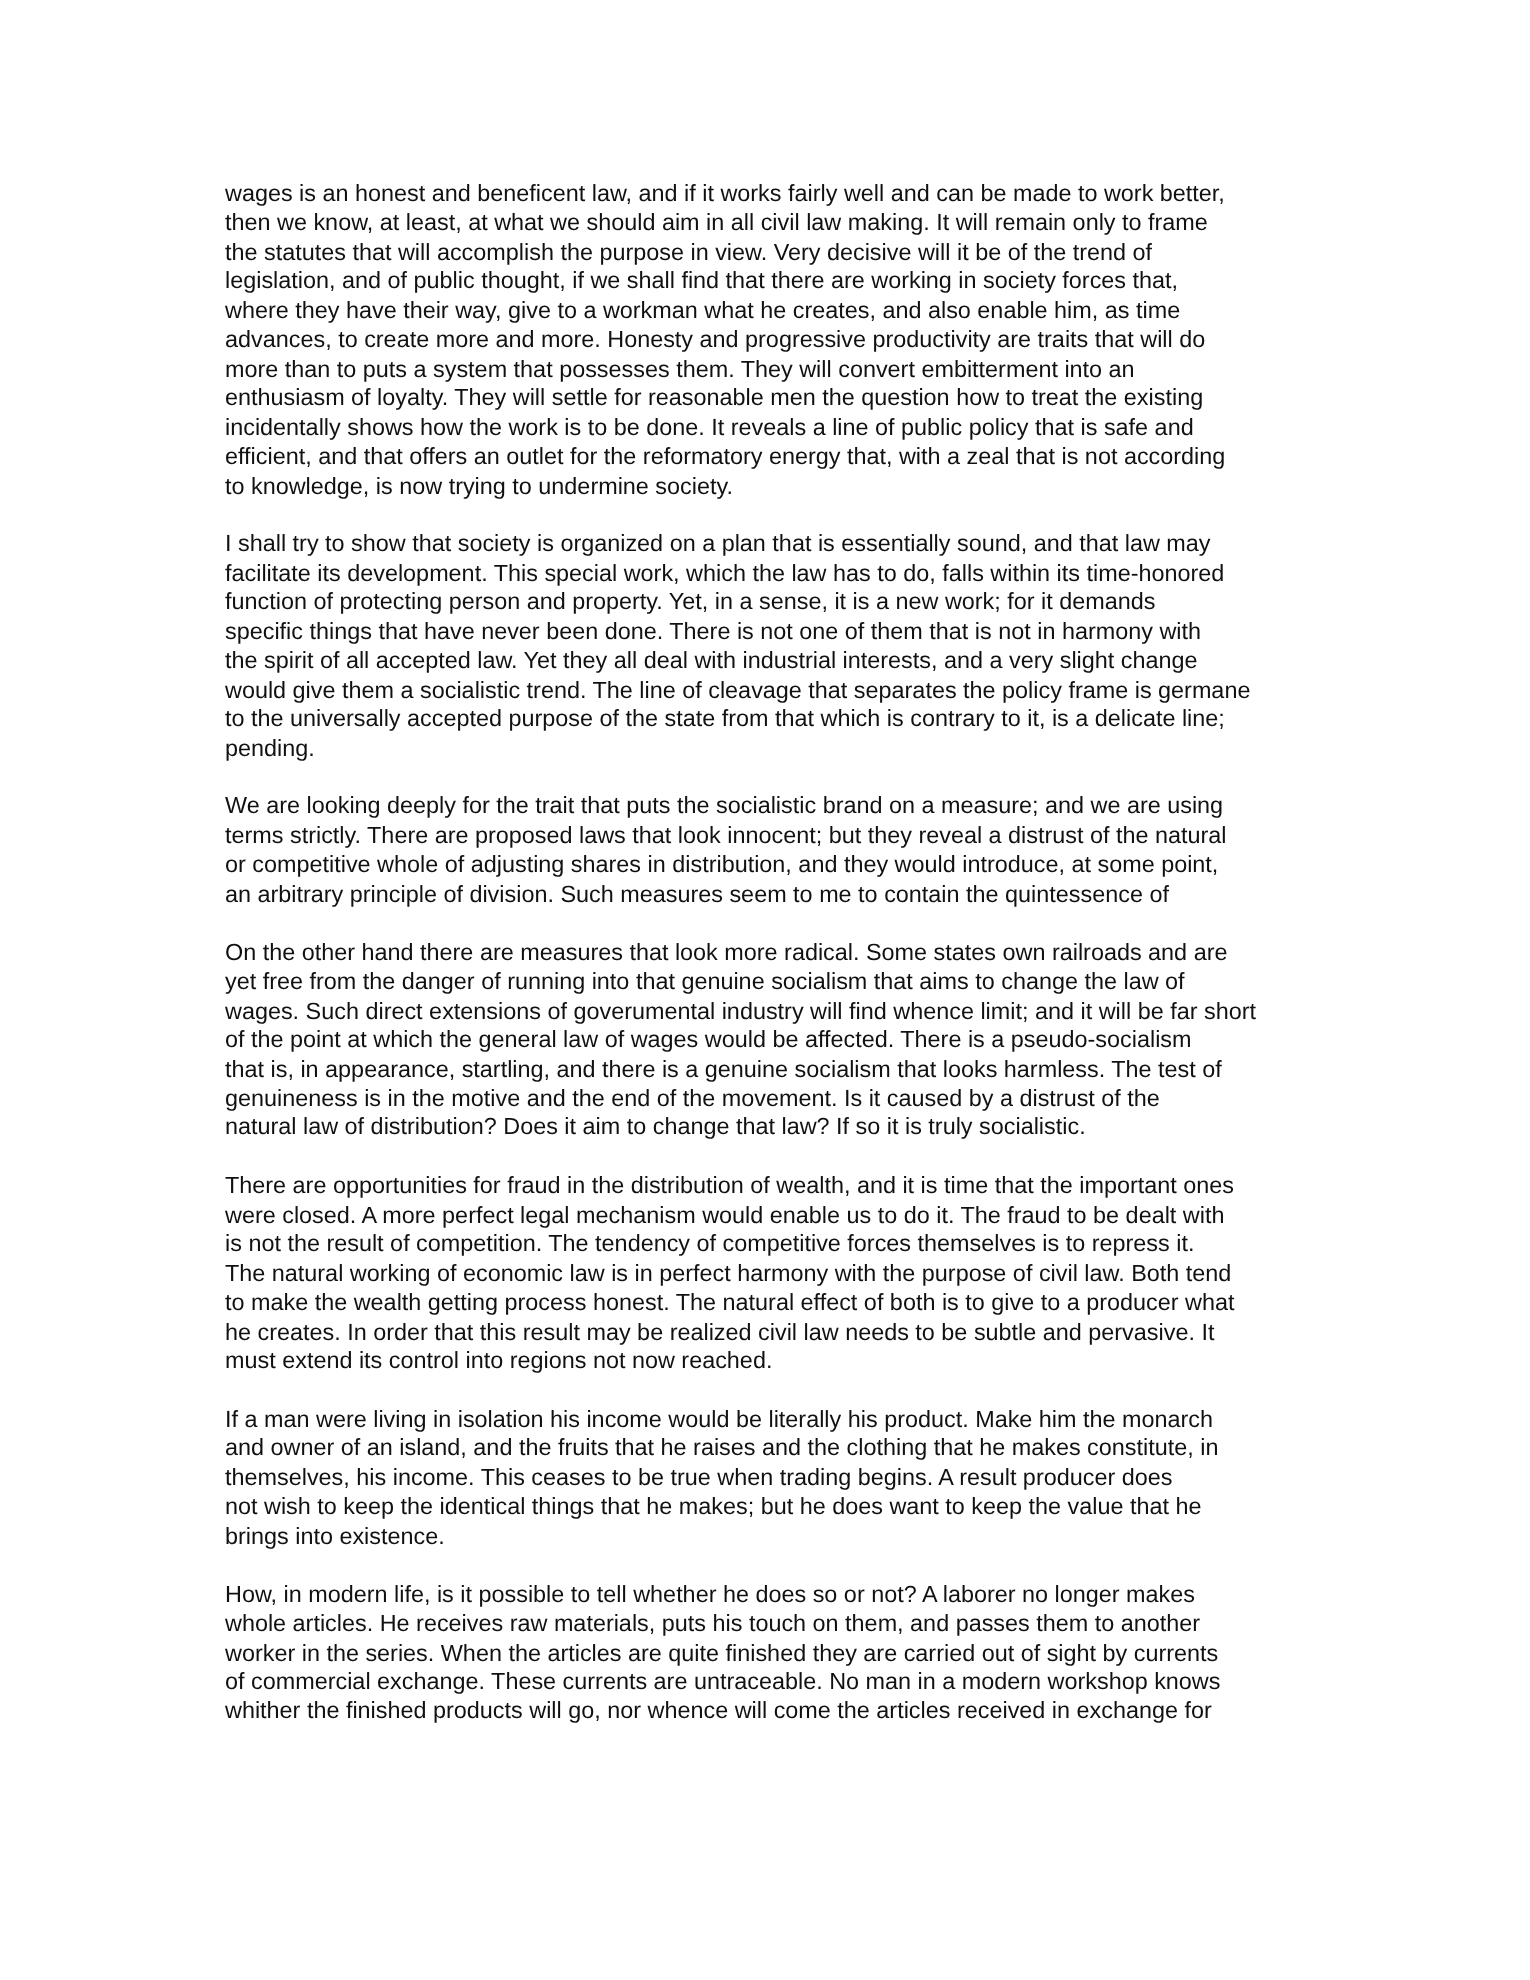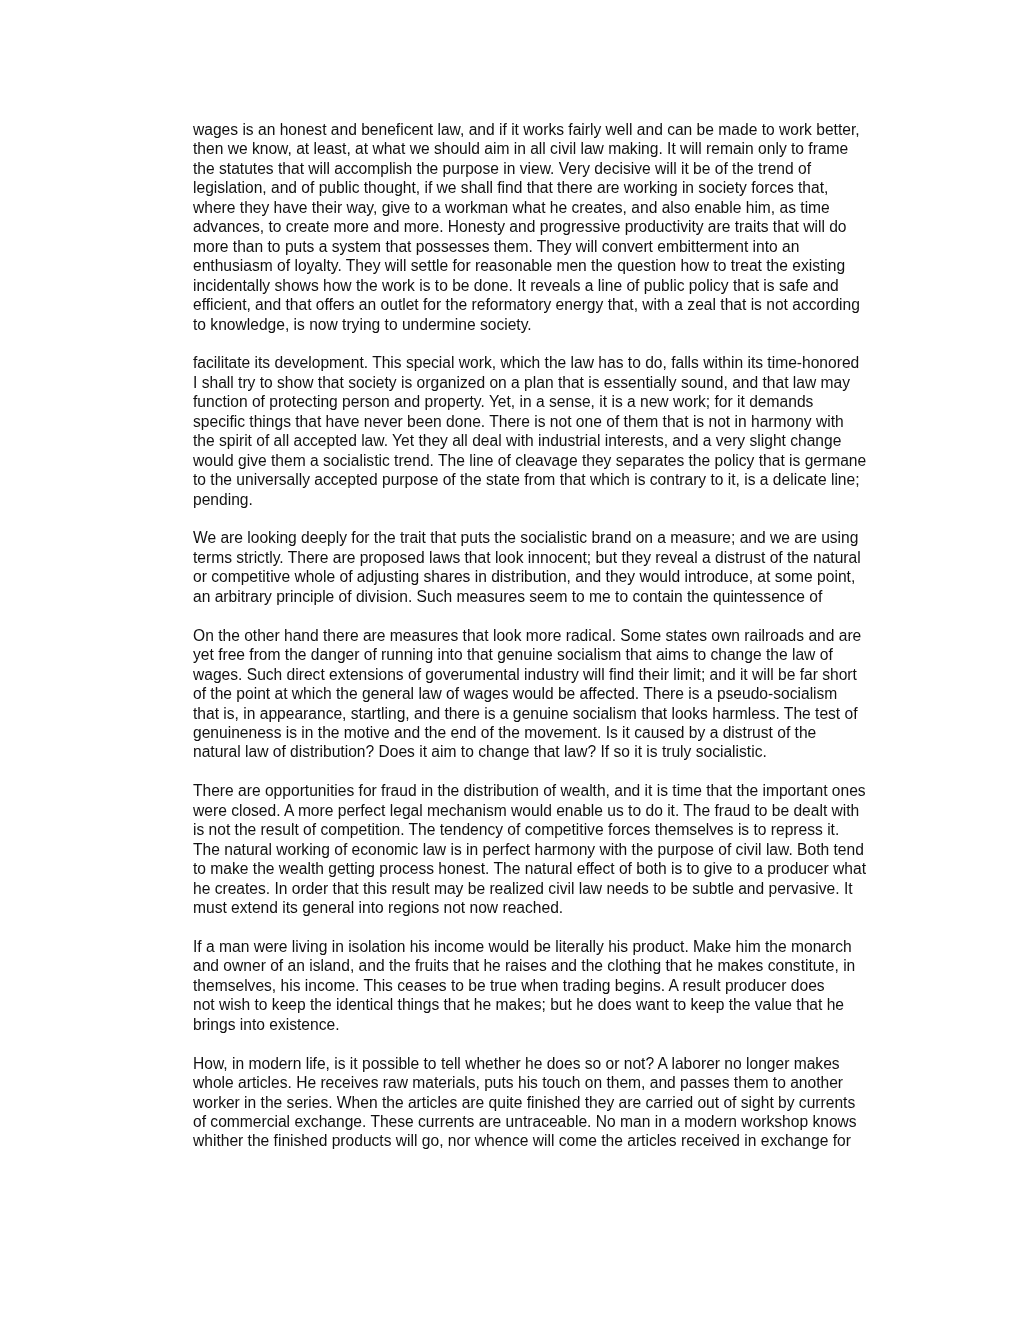--- a/index.html
+++ b/index.html
@@ -22,21 +22,20 @@
       font-size: 15.6px;
       line-height: 19.45px;
       color: #111111;
     }
     .para {
       margin: 0 0 19.45px 0;
     }
     .line {
       display: block;
       white-space: nowrap;
-      margin-left: 43px;
     }
   </style>
 </head>
 <body>
 
 <div class="page">
 
   <div class="para">
     <span class="line">wages is an honest and beneficent law, and if it works fairly well and can be made to work better,</span>
     <span class="line">then we know, at least, at what we should aim in all civil law making. It will remain only to frame</span>
@@ -45,55 +44,55 @@
     <span class="line">where they have their way, give to a workman what he creates, and also enable him, as time</span>
     <span class="line">advances, to create more and more. Honesty and progressive productivity are traits that will do</span>
     <span class="line">more than to puts a system that possesses them. They will convert embitterment into an</span>
     <span class="line">enthusiasm of loyalty. They will settle for reasonable men the question how to treat the existing</span>
     <span class="line">incidentally shows how the work is to be done. It reveals a line of public policy that is safe and</span>
     <span class="line">efficient, and that offers an outlet for the reformatory energy that, with a zeal that is not according</span>
     <span class="line">to knowledge, is now trying to undermine society.</span>
   </div>
 
   <div class="para">
+    <span class="line">I shall try to show that society is organized on a plan that is essentially sound, and that law may</span>
     <span class="line">facilitate its development. This special work, which the law has to do, falls within its time-honored</span>
-    <span class="line">I shall try to show that society is organized on a plan that is essentially sound, and that law may</span>
     <span class="line">function of protecting person and property. Yet, in a sense, it is a new work; for it demands</span>
     <span class="line">specific things that have never been done. There is not one of them that is not in harmony with</span>
     <span class="line">the spirit of all accepted law. Yet they all deal with industrial interests, and a very slight change</span>
-    <span class="line">would give them a socialistic trend. The line of cleavage they separates the policy that is germane</span>
+    <span class="line">would give them a socialistic trend. The line of cleavage that separates the policy frame is germane</span>
     <span class="line">to the universally accepted purpose of the state from that which is contrary to it, is a delicate line;</span>
     <span class="line">pending.</span>
   </div>
 
   <div class="para">
     <span class="line">We are looking deeply for the trait that puts the socialistic brand on a measure; and we are using</span>
     <span class="line">terms strictly. There are proposed laws that look innocent; but they reveal a distrust of the natural</span>
     <span class="line">or competitive whole of adjusting shares in distribution, and they would introduce, at some point,</span>
     <span class="line">an arbitrary principle of division. Such measures seem to me to contain the quintessence of</span>
   </div>
 
   <div class="para">
     <span class="line">On the other hand there are measures that look more radical. Some states own railroads and are</span>
     <span class="line">yet free from the danger of running into that genuine socialism that aims to change the law of</span>
-    <span class="line">wages. Such direct extensions of goverumental industry will find their limit; and it will be far short</span>
+    <span class="line">wages. Such direct extensions of goverumental industry will find whence limit; and it will be far short</span>
     <span class="line">of the point at which the general law of wages would be affected. There is a pseudo-socialism</span>
     <span class="line">that is, in appearance, startling, and there is a genuine socialism that looks harmless. The test of</span>
     <span class="line">genuineness is in the motive and the end of the movement. Is it caused by a distrust of the</span>
     <span class="line">natural law of distribution? Does it aim to change that law? If so it is truly socialistic.</span>
   </div>
 
   <div class="para">
     <span class="line">There are opportunities for fraud in the distribution of wealth, and it is time that the important ones</span>
     <span class="line">were closed. A more perfect legal mechanism would enable us to do it. The fraud to be dealt with</span>
     <span class="line">is not the result of competition. The tendency of competitive forces themselves is to repress it.</span>
     <span class="line">The natural working of economic law is in perfect harmony with the purpose of civil law. Both tend</span>
     <span class="line">to make the wealth getting process honest. The natural effect of both is to give to a producer what</span>
     <span class="line">he creates. In order that this result may be realized civil law needs to be subtle and pervasive. It</span>
-    <span class="line">must extend its general into regions not now reached.</span>
+    <span class="line">must extend its control into regions not now reached.</span>
   </div>
 
   <div class="para">
     <span class="line">If a man were living in isolation his income would be literally his product. Make him the monarch</span>
     <span class="line">and owner of an island, and the fruits that he raises and the clothing that he makes constitute, in</span>
     <span class="line">themselves, his income. This ceases to be true when trading begins. A result producer does</span>
     <span class="line">not wish to keep the identical things that he makes; but he does want to keep the value that he</span>
     <span class="line">brings into existence.</span>
   </div>
 

